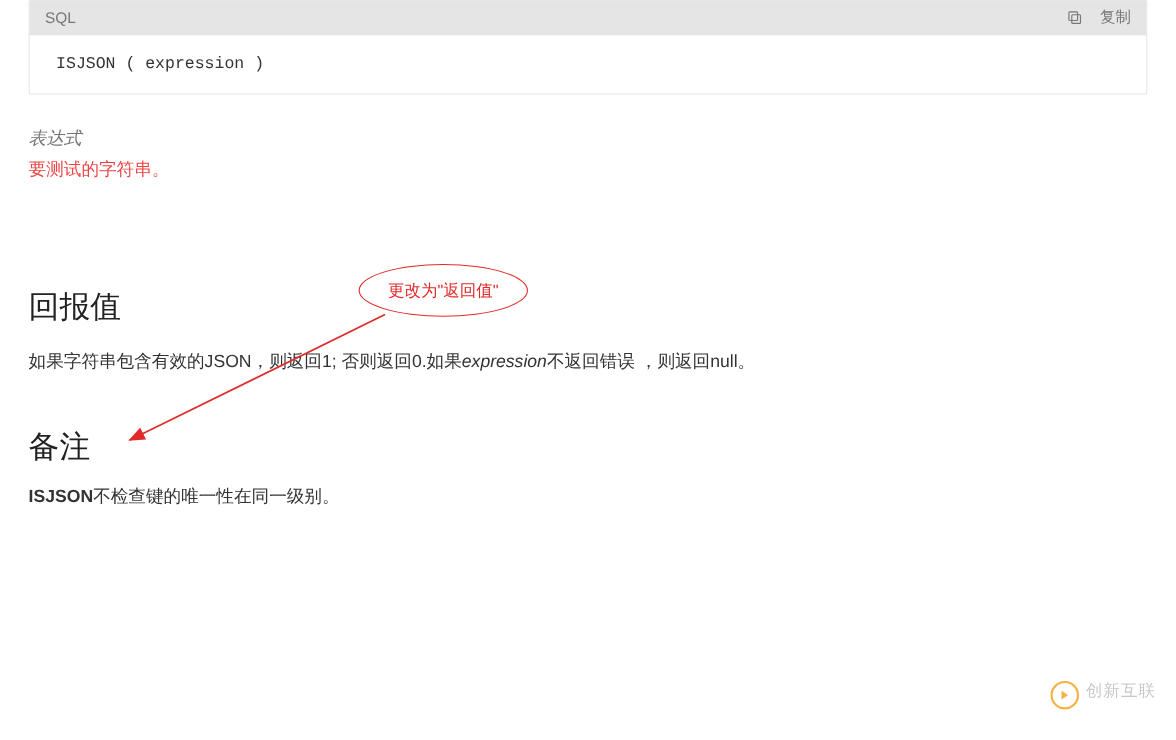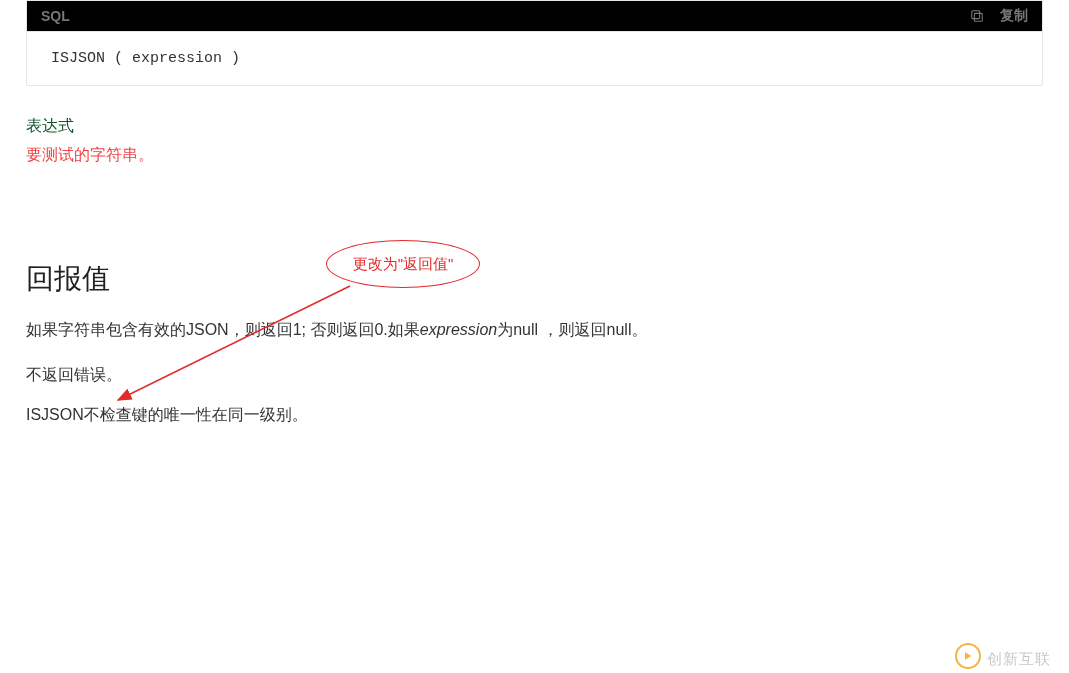--- a/index.html
+++ b/index.html
@@ -25,26 +25,25 @@
     }
     .code-block {
       border: 1px solid #e6e6e6;
       border-radius: 2px;
       margin-bottom: 30px;
     }
     .code-header {
       display: flex;
       justify-content: space-between;
       align-items: center;
-      background: #000000;
+      background: #e5e5e5;
       border-bottom: 1px solid #e6e6e6;
       padding: 6px 14px;
       font-size: 14px;
       color: #777;
-      font-weight: bold;
     }
     .copy-btn {
       display: flex;
       align-items: center;
       gap: 16px;
       cursor: pointer;
       color: #777;
       font-size: 14px;
     }
     .copy-btn svg {
@@ -54,21 +53,22 @@
     .code-body {
       padding: 18px 24px;
       font-family: Liberation Mono, monospace;
       font-size: 15px;
       color: #333;
     }
     .section-params h2 {
       margin-top: 30px;
     }
     .param-name {
-      color: #14532d;
+      font-style: italic;
+      color: #737373;
       font-size: 16px;
       margin-top: 10px;
     }
     .param-desc {
       font-size: 16px;
       color: #ef4444;
       margin-top: 4px;
       line-height: 1.7;
     }
     .section-return h2 {
@@ -85,21 +85,21 @@
       text-align: right;
     }
     .section-remarks h2 {
       margin-top: 44px;
     }
     .remarks-text {
       font-size: 16px;
       margin-top: 16px;
     }
     .remarks-text strong {
-      font-weight: 400;
+      font-weight: 700;
     }
 
     
     .annotation {
       position: absolute;
       left: 0;
       top: 0;
       width: 1069px;
       height: 673px;
       pointer-events: none;
@@ -128,23 +128,23 @@
     .arrow {
       position: absolute;
       left: 0;
       top: 0;
     }
 
     
     .watermark {
       position: absolute;
       right: 18px;
-      bottom: 4px;
-      display: flex;
-      align-items: flex-end;
+      bottom: 28px;
+      display: flex;
+      align-items: flex-start;
       gap: 6px;
       opacity: 0.85;
     }
     .wm-circle {
       width: 26px;
       height: 26px;
       border: 2px solid #f5a623;
       border-radius: 50%;
       position: relative;
     }
@@ -185,26 +185,26 @@
 </section>
 
 <section class="section-params">
   <div class="param-name">表达式</div>
   <div class="param-desc">要测试的字符串。</div>
 </section>
 
 <section class="section-return">
   <h2>回报值</h2>
   <p class="body-text">
-    <span>如果字符串包含有效的JSON，则返回1; 否则返回0.如果</span><em>expression</em><span>为null ，则返回null。</span>
+    <span>如果字符串包含有效的JSON，则返回1; 否则返回0.如果</span><em>expression</em><span>不返回错误 ，则返回null。</span>
   </p>
-  <p class="body-text">不返回错误。</p>
 </section>
 
 <section class="section-remarks">
+  <h2>备注</h2>
   <p class="remarks-text">
     <strong>ISJSON</strong><span>不检查键的唯一性在同一级别。</span>
   </p>
 </section>
 
 <div class="annotation">
   <div class="ellipse"></div>
   <div class="ellipse-text">更改为"返回值"</div>
   <svg class="arrow" width="1069" height="673">
     <defs>

